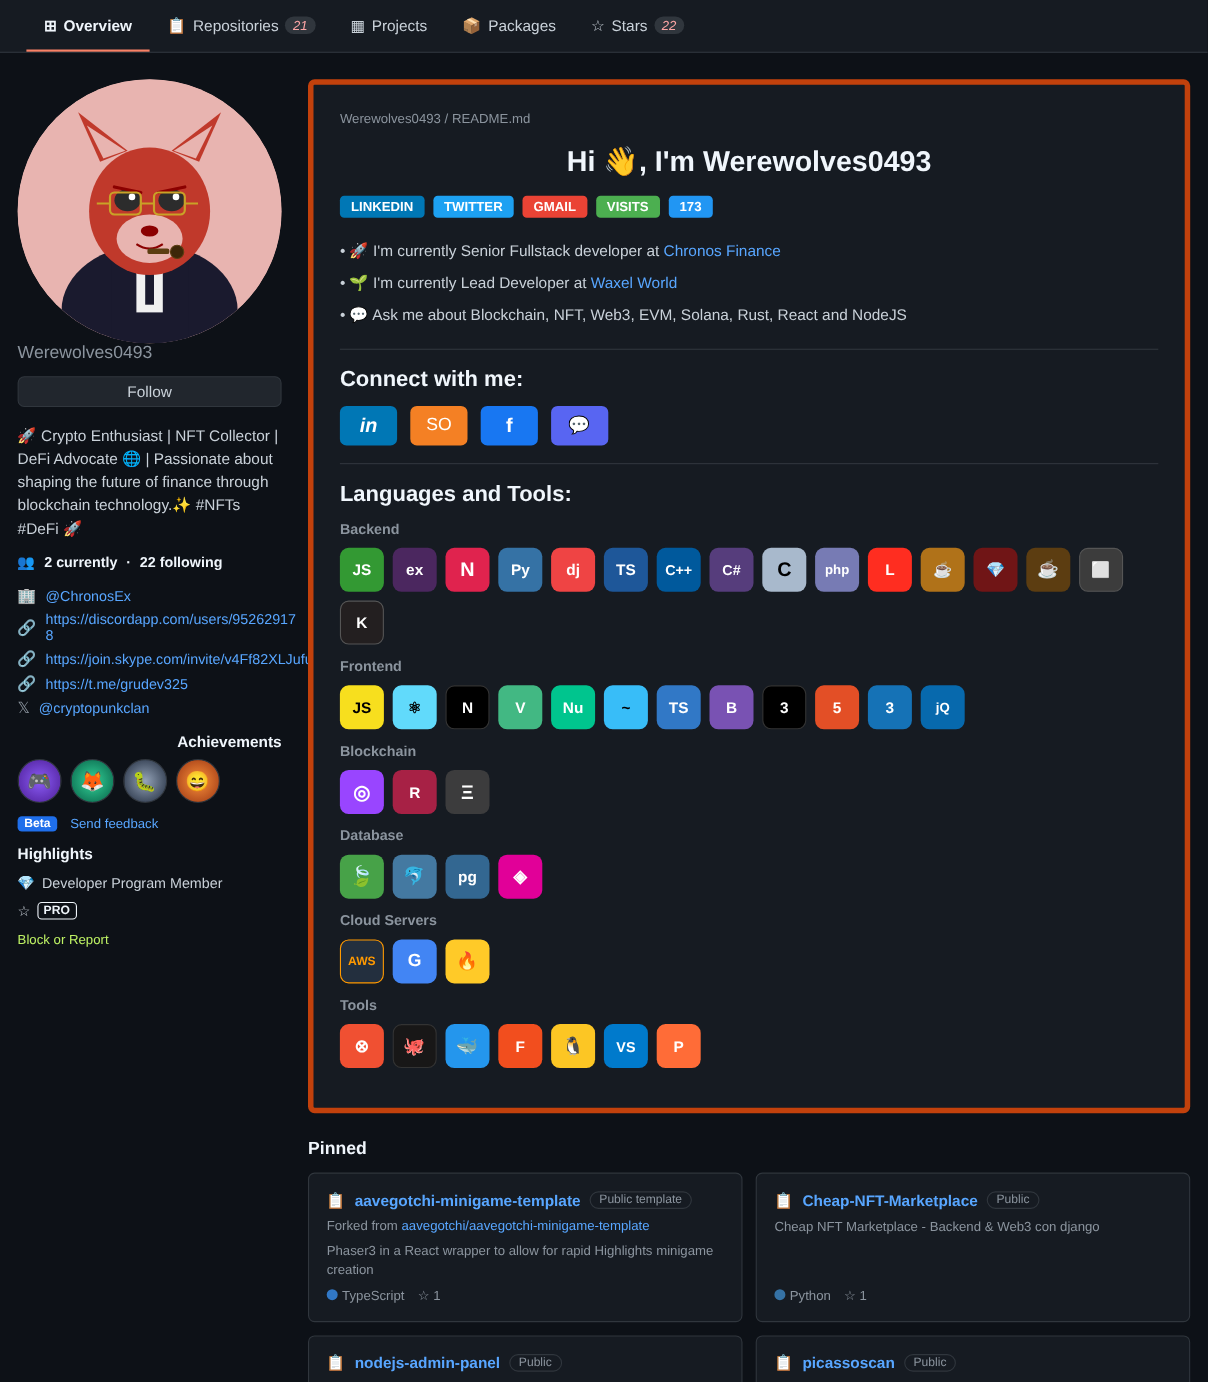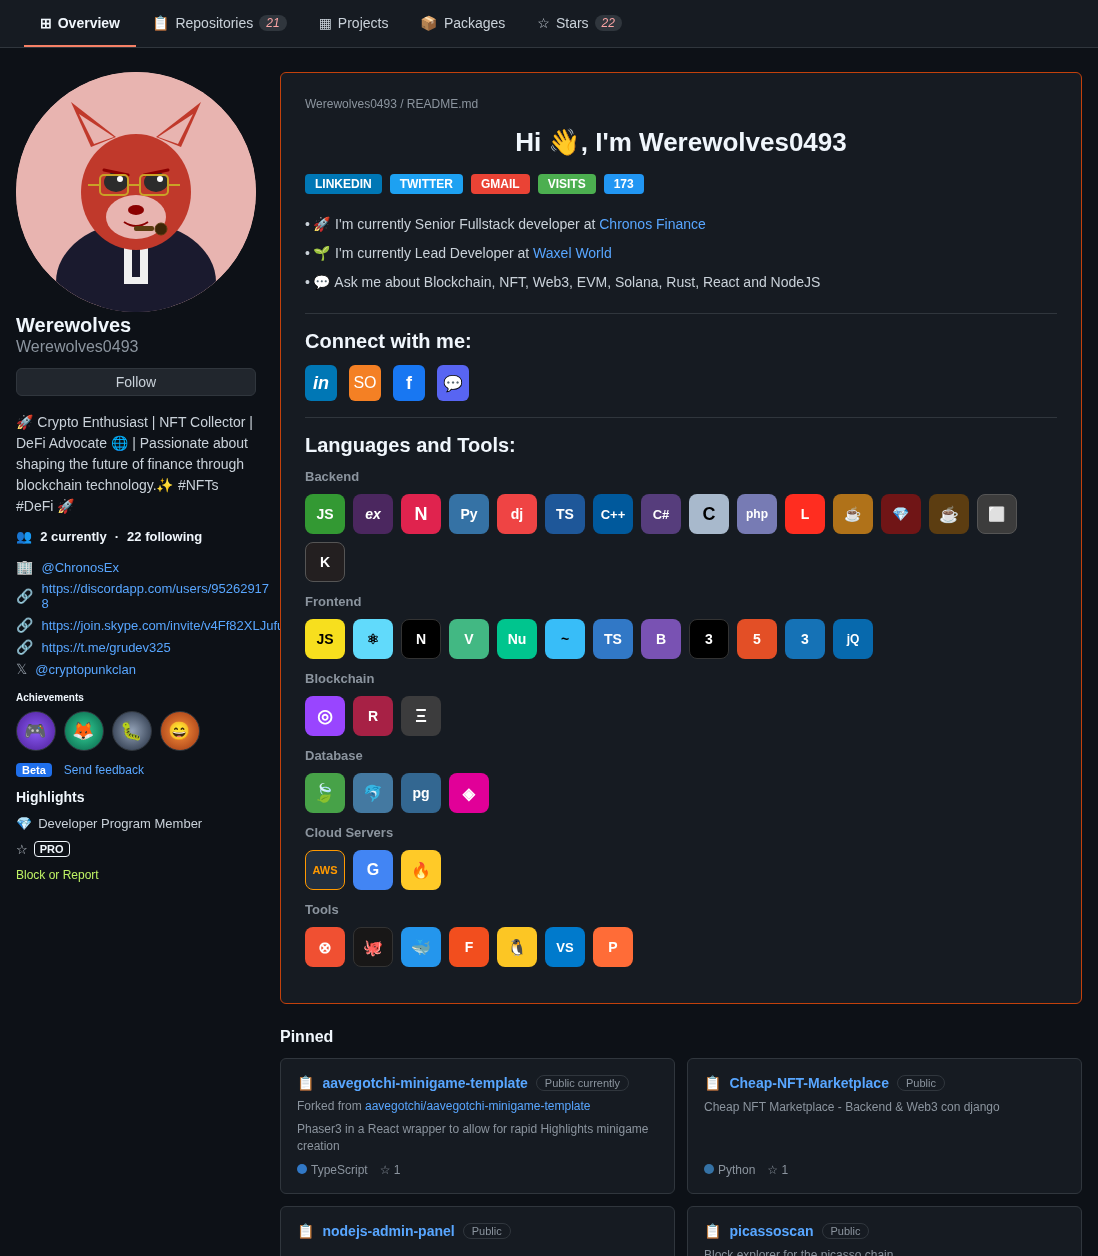--- a/index.html
+++ b/index.html
@@ -127,24 +127,25 @@
       align-items: center;
       gap: 8px;
       padding: 3px 0;
       font-size: 13px;
       color: #c9d1d9;
     }
     .sidebar-link .link-icon { color: #8b949e; font-size: 14px; }
     .sidebar-links { margin-bottom: 12px; }
 
     .achievements-title {
-      font-size: 10px;
+      font-size: 14px;
       font-weight: 600;
       color: #f0f6fc;
       margin-bottom: 8px;
+      text-align: right;
     }
     .achievements-row {
       display: flex;
       gap: 8px;
       flex-wrap: wrap;
       margin-bottom: 12px;
       align-items: center;
     }
     .achievement-badge {
       width: 40px;
@@ -195,21 +196,21 @@
     }
 
     
     .main-content {
       flex: 1;
       min-width: 0;
     }
 
     .readme-card {
       background: #161b22;
-      border: 1px solid #c2410c;
+      border: 5px solid #c2410c;
       border-radius: 6px;
       padding: 24px;
       margin-bottom: 24px;
     }
     .readme-header {
       font-size: 12px;
       color: #8b949e;
       margin-bottom: 16px;
     }
     .readme-title {
@@ -270,21 +271,21 @@
       margin: 16px 0;
     }
 
     .connect-icons {
       display: flex;
       gap: 12px;
       margin-bottom: 16px;
       flex-wrap: wrap;
     }
     .connect-icon-item {
-      width: 32px;
+      width: 52px;
       height: 36px;
       border-radius: 6px;
       display: flex;
       align-items: center;
       justify-content: center;
       font-size: 20px;
       cursor: pointer;
     }
     .icon-linkedin { background: #0077b5; color: #fff; }
     .icon-stackoverflow { background: #f48024; color: #fff; }
@@ -459,21 +460,20 @@
 
         <rect x="84" y="103" width="28" height="20" rx="4" fill="none" stroke="#c9a227" stroke-width="2"></rect>
         <rect x="124" y="103" width="28" height="20" rx="4" fill="none" stroke="#c9a227" stroke-width="2"></rect>
         <line x1="112" y1="113" x2="124" y2="113" stroke="#c9a227" stroke-width="2"></line>
         <line x1="72" y1="113" x2="84" y2="113" stroke="#c9a227" stroke-width="2"></line>
         <line x1="152" y1="113" x2="164" y2="113" stroke="#c9a227" stroke-width="2"></line>
       </svg>
     </div>
 
     
-    <div class="username-display">Werewolves</div>
     <div class="username-handle">Werewolves0493</div>
 
     
     <button class="follow-btn">Follow</button>
 
     
     <div class="bio">🚀 Crypto Enthusiast | NFT Collector | DeFi Advocate 🌐 | Passionate about shaping the future of finance through blockchain technology.✨ #NFTs #DeFi 🚀</div>
 
     
     <div class="followers-row">
@@ -570,21 +570,21 @@
         <div class="connect-icon-item icon-discord" style="font-size:16px;">💬</div>
       </div>
 
       <hr class="divider">
 
       <div class="section-title">Languages and Tools:</div>
 
       <div class="lang-section-title">Backend</div>
       <div class="tools-row">
         <div class="tool-icon" style="background:#339933;font-size:14px;font-weight:bold;">JS</div>
-        <div class="tool-icon" style="background:#4B275F;font-size:14px;font-style:italic;">ex</div>
+        <div class="tool-icon" style="background:#4B275F;font-size:14px;">ex</div>
         <div class="tool-icon" style="background:#E0234E;font-size:18px;">N</div>
         <div class="tool-icon" style="background:#3572A5;font-size:14px;">Py</div>
         <div class="tool-icon" style="background:#ef4444;font-size:14px;">dj</div>
         <div class="tool-icon" style="background:#1e5799;font-size:14px;">TS</div>
         <div class="tool-icon" style="background:#00599c;font-size:13px;">C++</div>
         <div class="tool-icon" style="background:#563d7c;font-size:13px;">C#</div>
         <div class="tool-icon" style="background:#a8b9cc;font-size:18px;color:#000;">C</div>
         <div class="tool-icon" style="background:#777bb4;font-size:12px;">php</div>
         <div class="tool-icon" style="background:#FF2D20;font-size:14px;">L</div>
         <div class="tool-icon" style="background:#b07219;font-size:14px;">☕</div>
@@ -645,21 +645,21 @@
     </div>
 
     <div class="pinned-section">
       <div class="pinned-title">Pinned</div>
       <div class="pinned-grid">
 
         <div class="pinned-card">
           <div class="pinned-card-header">
             <span class="pinned-card-icon">📋</span>
             <span class="pinned-card-name">aavegotchi-minigame-template</span>
-            <span class="visibility-badge">Public currently</span>
+            <span class="visibility-badge">Public template</span>
           </div>
           <div class="pinned-card-forked">Forked from <a href="#">aavegotchi/aavegotchi-minigame-template</a></div>
           <div class="pinned-card-desc">Phaser3 in a React wrapper to allow for rapid Highlights minigame creation</div>
           <div class="pinned-card-footer">
             <span><span class="lang-dot lang-ts"></span>TypeScript</span>
             <span>☆ 1</span>
           </div>
         </div>
 
         <div class="pinned-card">

